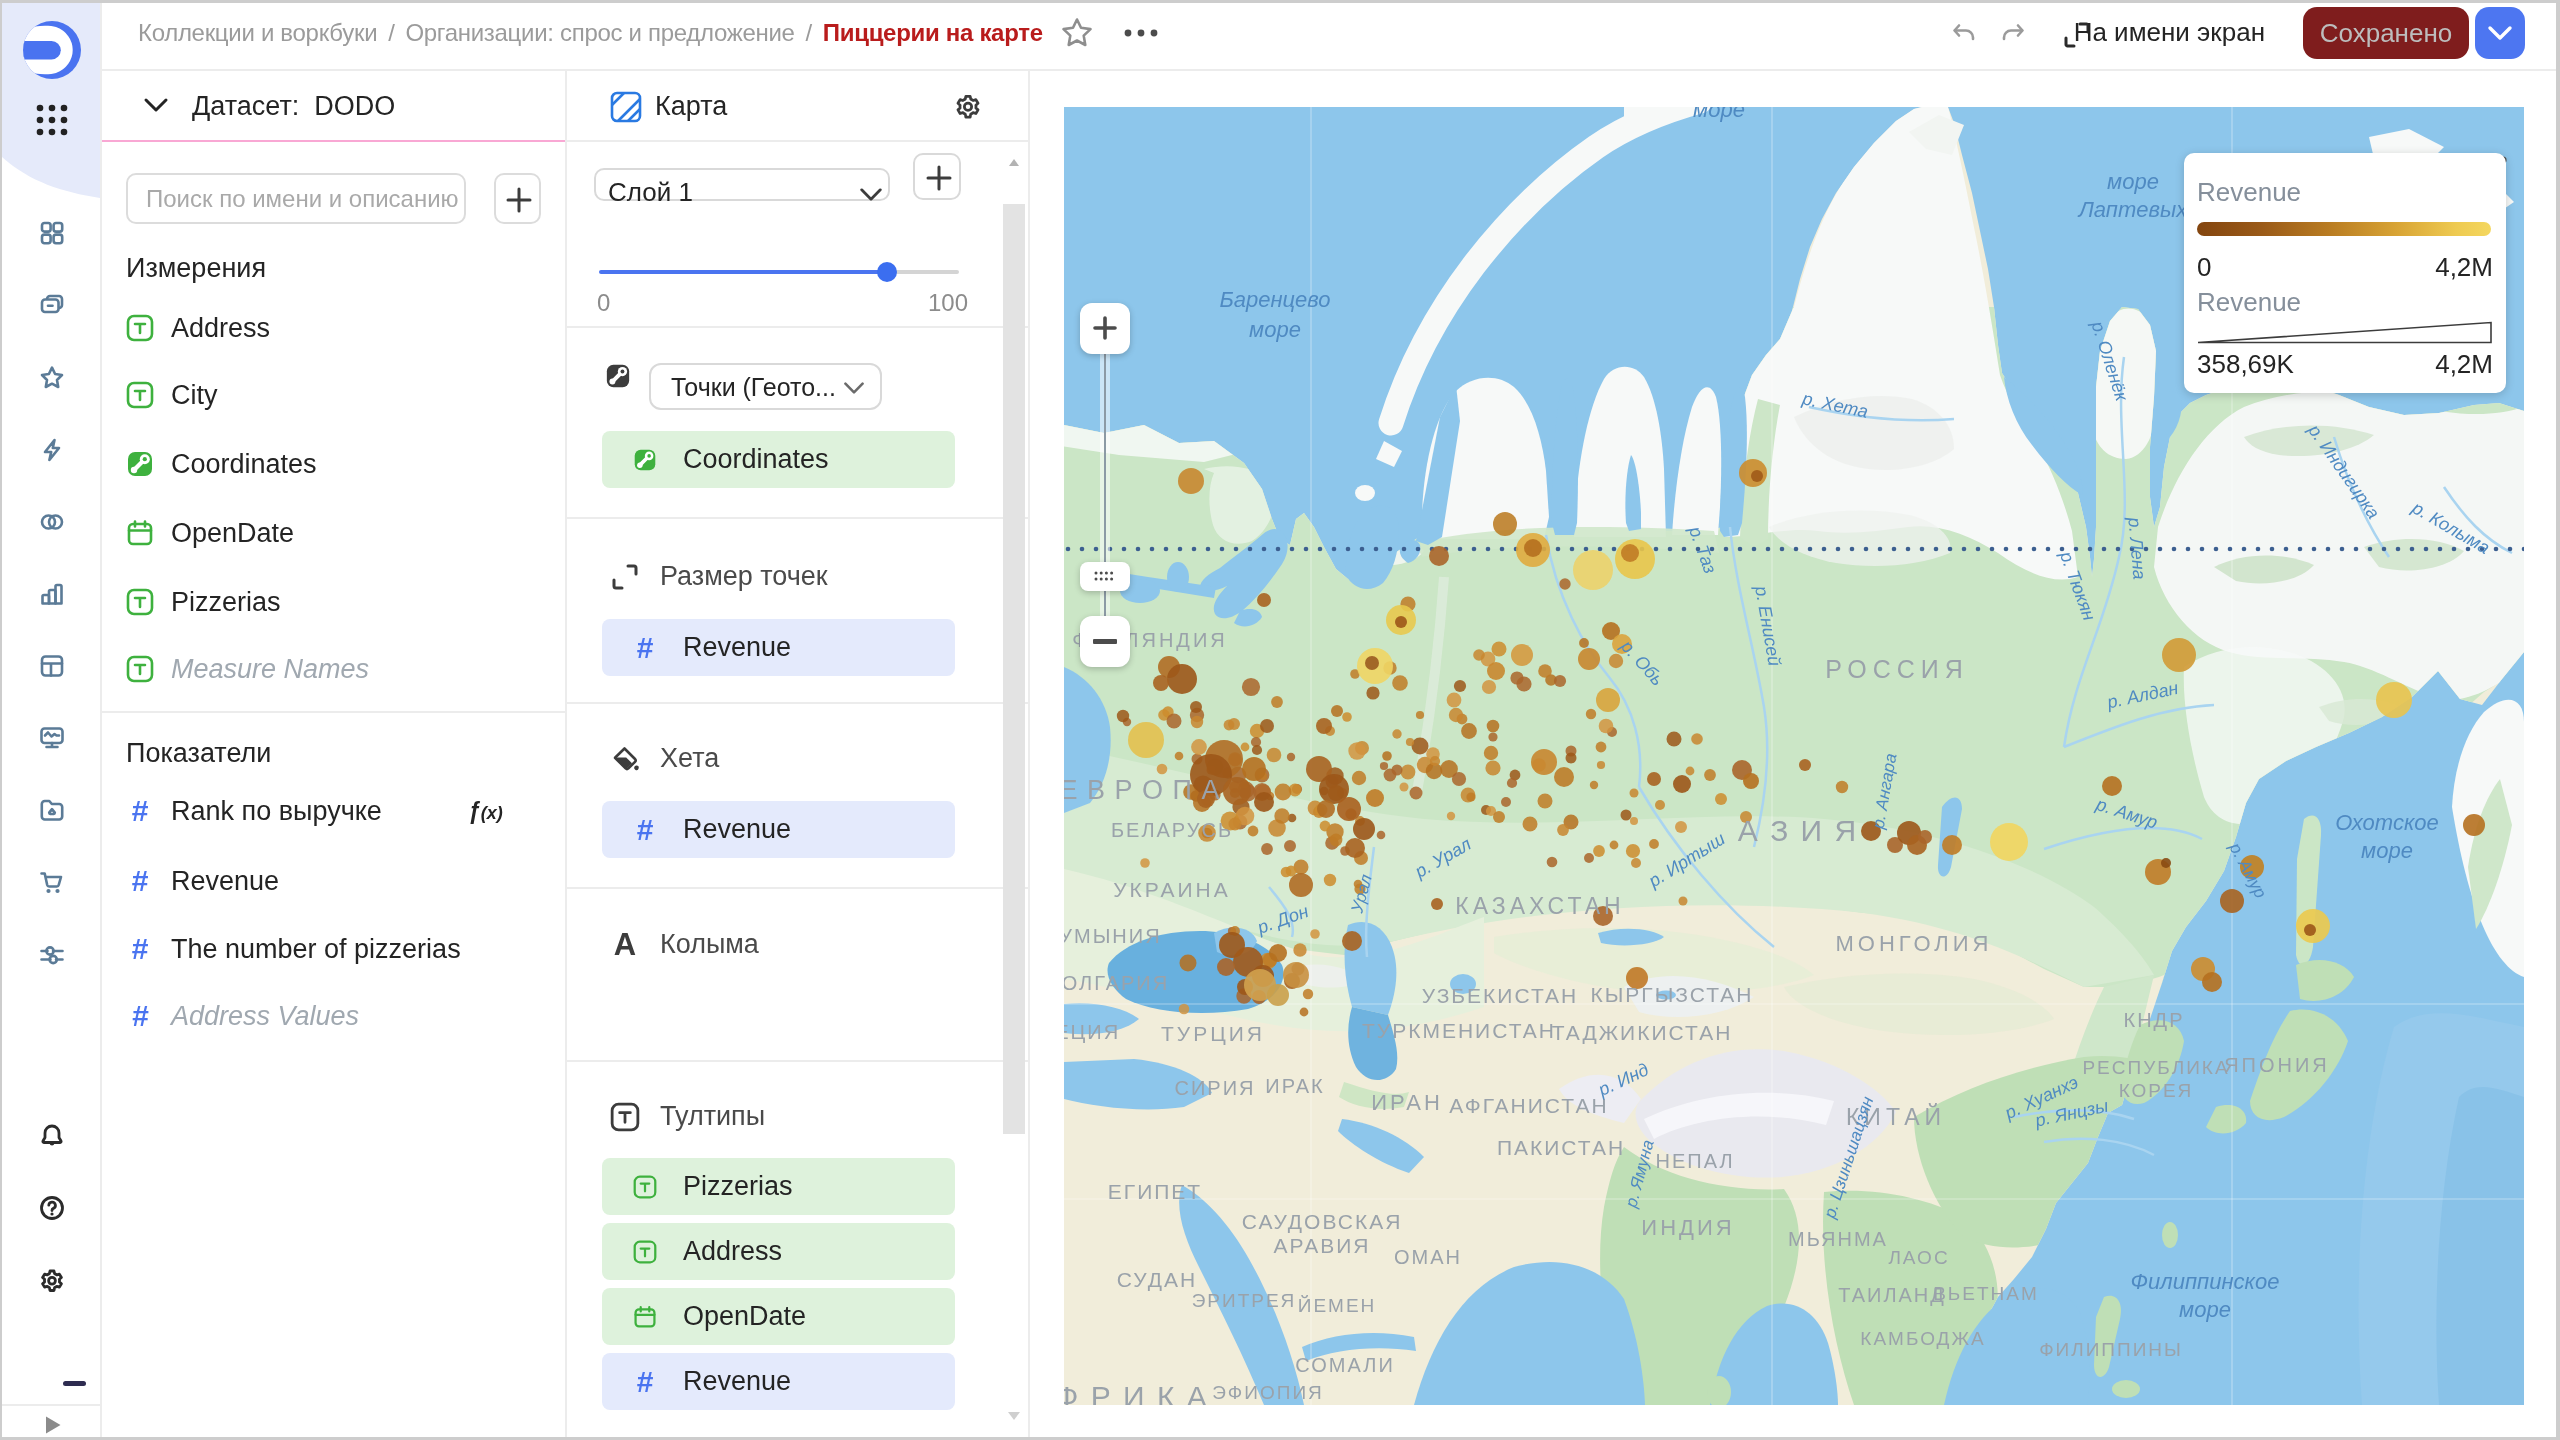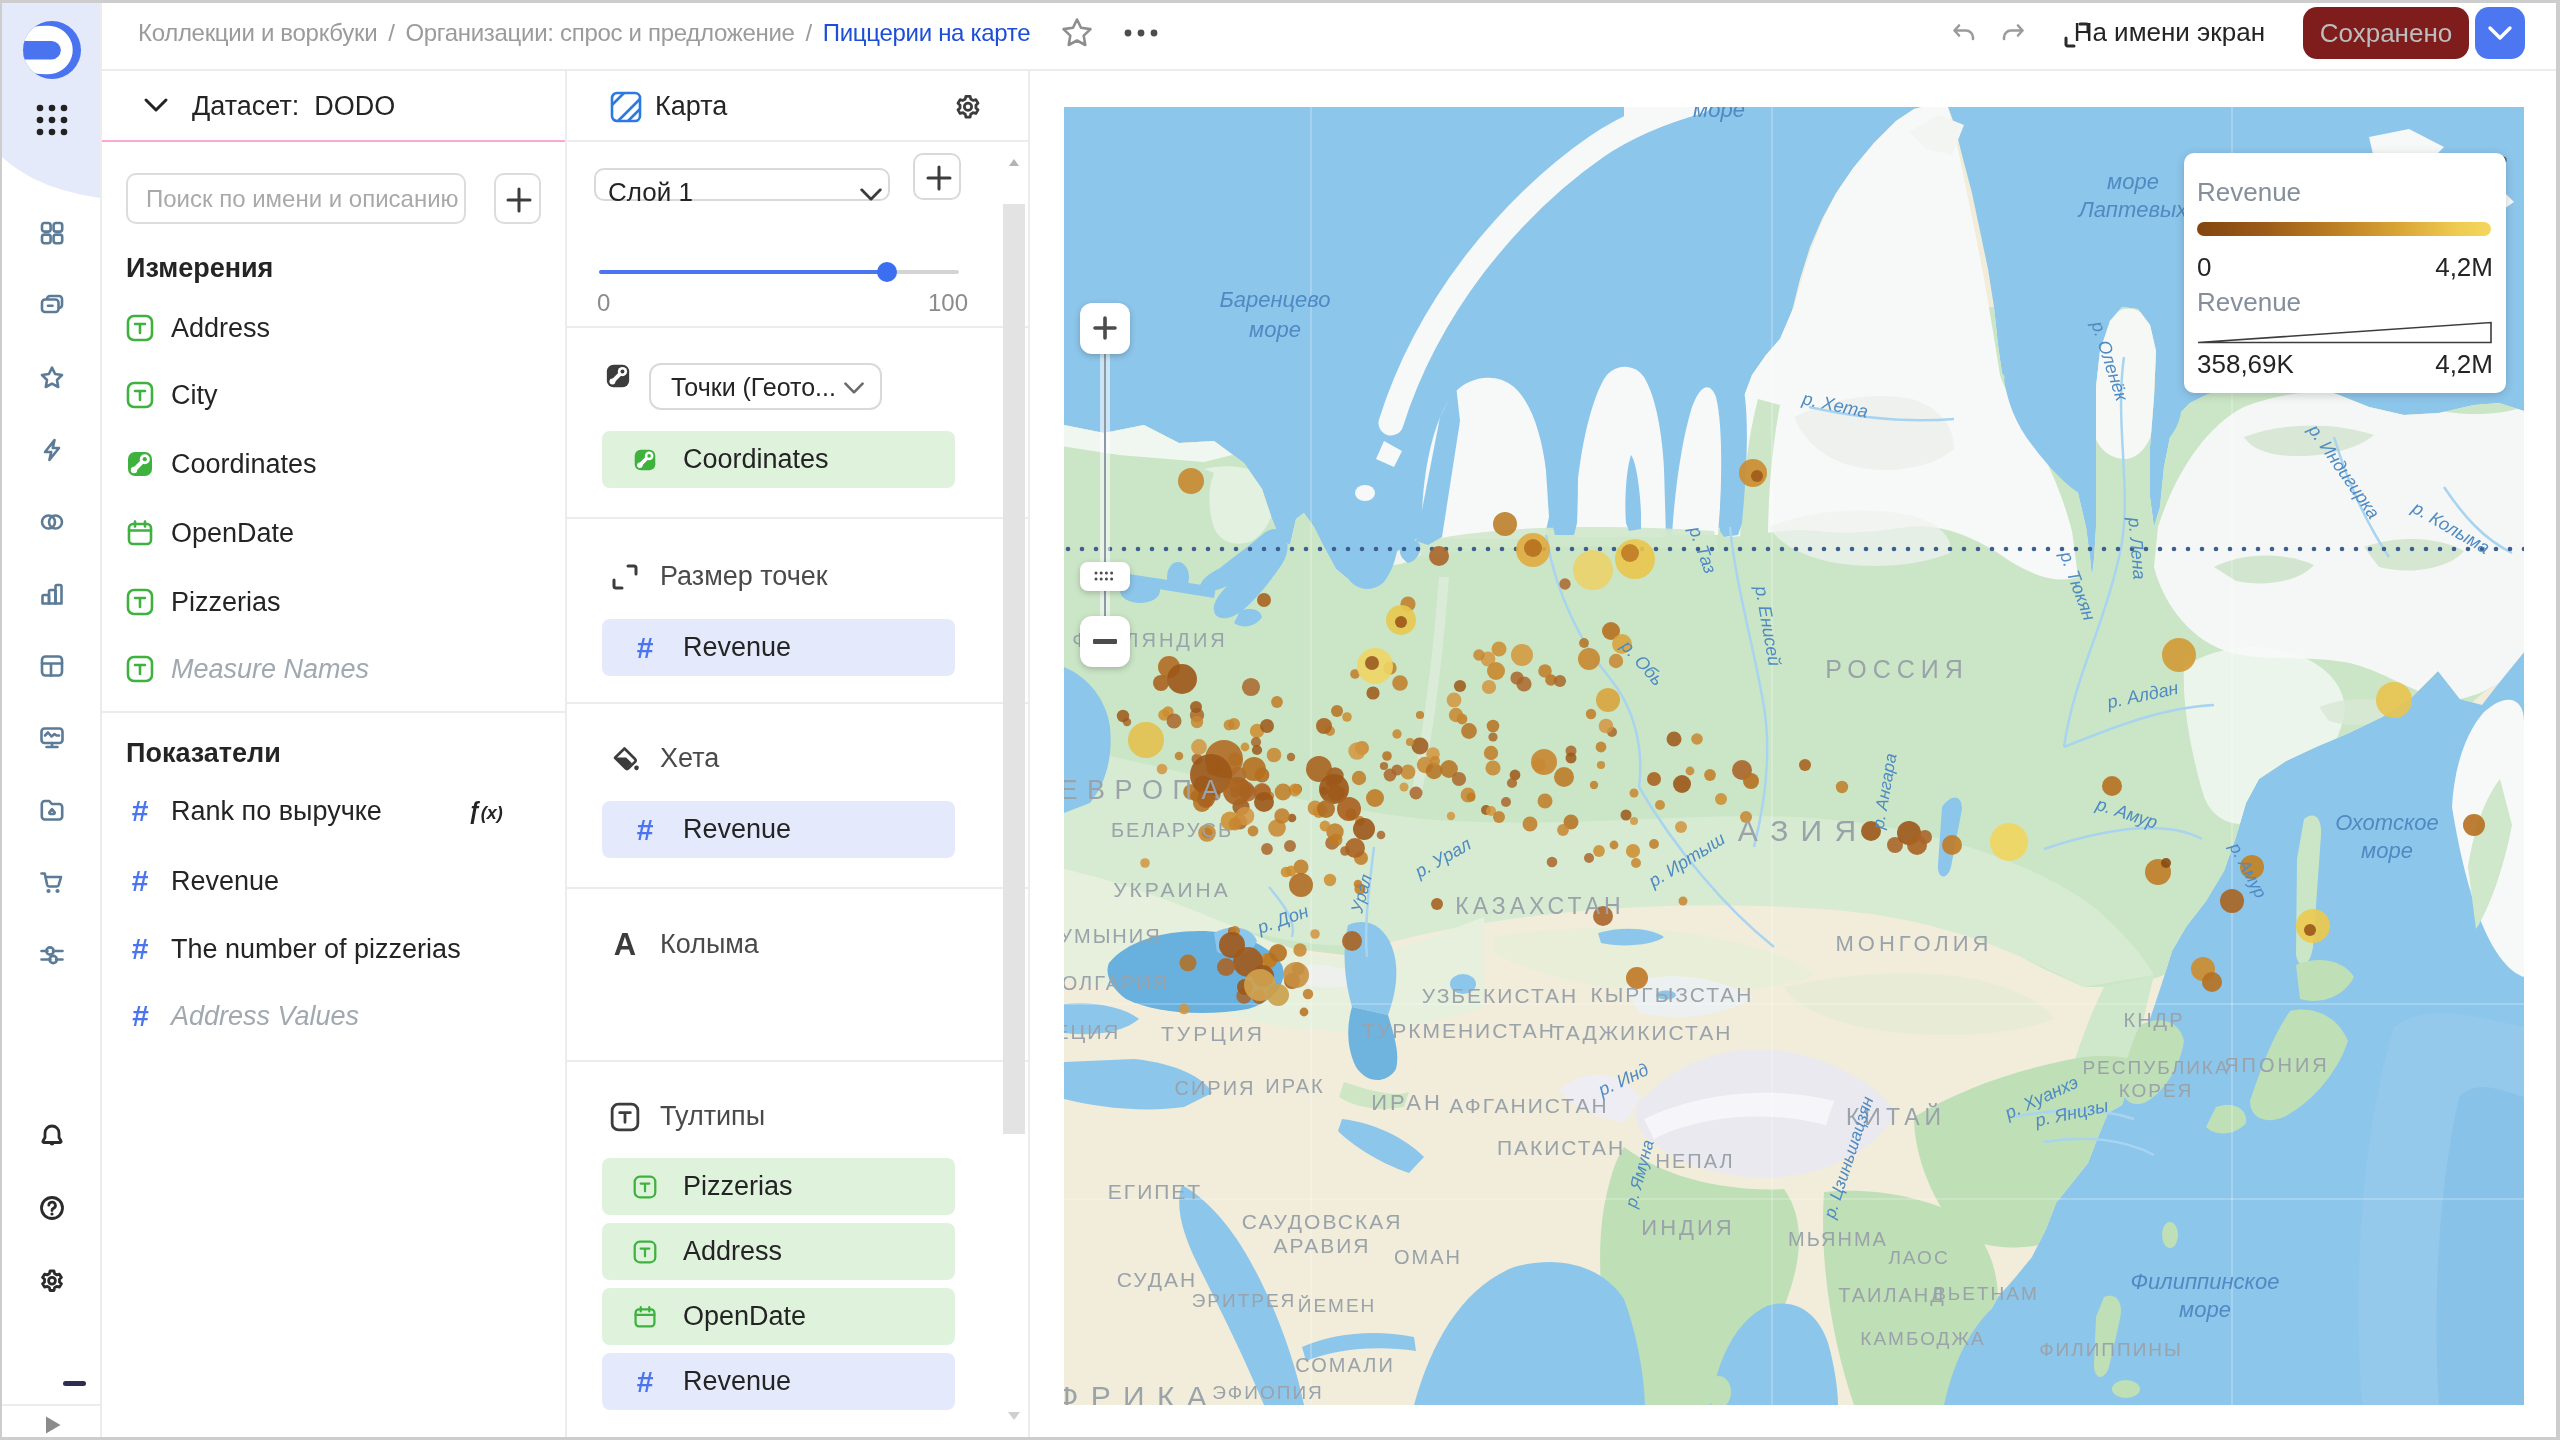--- a/index.html
+++ b/index.html
@@ -11,31 +11,31 @@
 
 
 #rail { left:2px; top:0; width:100px; height:1437px; background:#fff; border-right:2px solid #ececec; z-index:30; }
 #rail-lav { left:0; top:0; width:98px; height:150px; background:#e5eafa; }
 #rail-divider { left:0; top:1404px; width:98px; height:2px; background:#ececec; }
 .ric { position:absolute; left:35px; width:30px; height:30px; }
 
 
 #topbar { left:102px; top:0; width:2454px; height:71px; background:#fff; border-bottom:2px solid #ececec; z-index:20; }
 #crumbs { position:absolute; left:36px; top:0; height:65px; display:flex; align-items:center; font-size:24px; letter-spacing:-0.3px; color:#9b9b9b; white-space:pre; }
-#crumbs b { color:#1d4ed8; font-weight:normal; }
+#crumbs b { color:#b91c1c; font-weight:bold; }
 #saved-btn { position:absolute; right:87px; top:7px; width:166px; height:52px; background:#7f1d1d; border-radius:14px; color:#bdbdbd; font-size:26px; text-align:center; line-height:52px; }
 #blue-btn { position:absolute; right:31px; top:7px; width:50px; height:52px; background:#4d76f1; border-radius:14px; }
 #fs-label { position:absolute; right:291px; top:0; height:65px; line-height:65px; font-size:26px; color:#242424; }
 
 
 #dspanel { left:102px; top:71px; width:465px; height:1366px; background:#fff; border-right:2px solid #ececec; z-index:10; }
 #ds-head { position:absolute; left:0; top:0; width:463px; height:71px; border-bottom:2px solid #f9a8d4; font-size:27px; color:#242424; }
 #search-box { position:absolute; left:24px; top:102px; width:340px; height:51px; border:2px solid #dcdcdc; border-radius:10px; color:#a9a9a9; font-size:24px; line-height:47px; padding-left:18px; white-space:nowrap; overflow:hidden;}
 #add-field { position:absolute; left:392px; top:102px; width:47px; height:51px; border:2px solid #dcdcdc; border-radius:10px; }
-.sec-title { position:absolute; left:24px; font-size:27px; font-weight:bold; color:#242424; }
+.sec-title { position:absolute; left:24px; font-size:27px; font-weight:normal; color:#242424; }
 .frow { position:absolute; left:24px; height:34px; display:flex; align-items:center; font-size:27px; color:#242424; }
 .frow .fi { width:28px; height:28px; margin-right:17px; flex:none; }
 .frow.ghost { color:#a0a8b0; font-style:italic; }
 .hash { font-size:30px; color:#4a74f0; font-weight:bold; width:28px; margin-right:17px; text-align:center; }
 #ds-divider { position:absolute; left:0; top:640px; width:463px; height:2px; background:#ececec; }
 
 
 #cfgpanel { left:567px; top:71px; width:463px; height:1366px; background:#fff; border-right:2px solid #ececec; z-index:10; }
 #cfg-head { position:absolute; left:0; top:0; width:461px; height:71px; border-bottom:2px solid #ececec; }
 .cfg-div { position:absolute; left:0; width:461px; height:2px; background:#ececec; }

